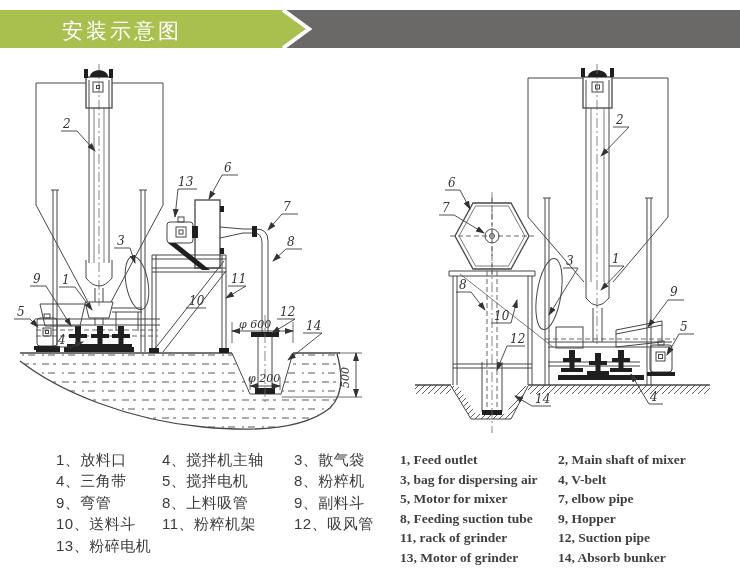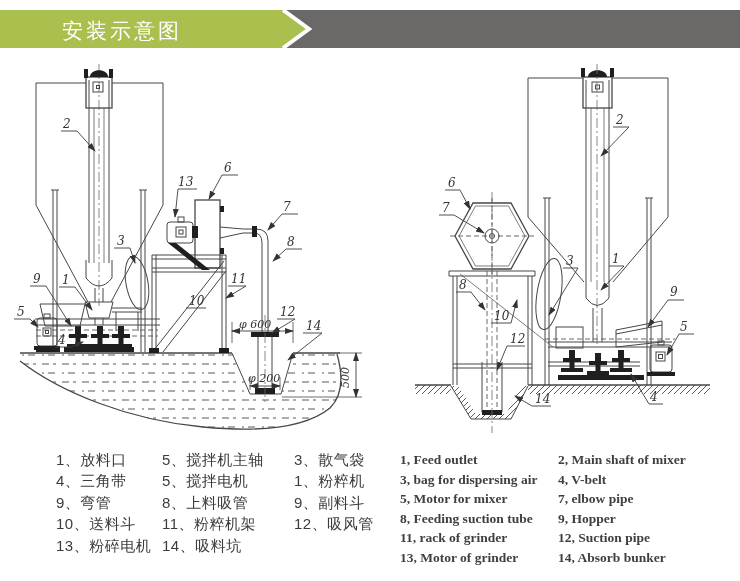--- a/index.html
+++ b/index.html
@@ -240,33 +240,32 @@
 
   <div class="banner-gray"></div>
   <svg class="banner-arrow-svg" width="320" height="38">
     <polygon points="0,0 283,0 309,19 283,38 0,38" fill="#a9c04e"></polygon>
     <polyline points="283,0 309,19 283,38" fill="none" stroke="#ffffff" stroke-width="4"></polyline>
   </svg>
   <div class="banner-title">安装示意图</div>
 
   <div class="legend-cn">
     <span>1、放料口</span>
-    <span>5、搅拌机主轴</span>
+    <span>4、搅拌机主轴</span>
     <span>3、散气袋</span>
     <span>4、三角带</span>
     <span>5、搅拌电机</span>
-    <span>1、粉粹机</span>
+    <span>8、粉粹机</span>
     <span>9、弯管</span>
     <span>8、上料吸管</span>
     <span>9、副料斗</span>
     <span>10、送料斗</span>
     <span>11、粉粹机架</span>
     <span>12、吸风管</span>
     <span>13、粉碎电机</span>
-    <span>14、吸料坑</span>
   </div>
 
   <div class="legend-en">
     <span>1, Feed outlet</span>
     <span>2, Main shaft of mixer</span>
     <span>3, bag for dispersing air</span>
     <span>4, V-belt</span>
     <span>5, Motor for mixer</span>
     <span>7, elbow pipe</span>
     <span>8, Feeding suction tube</span>

